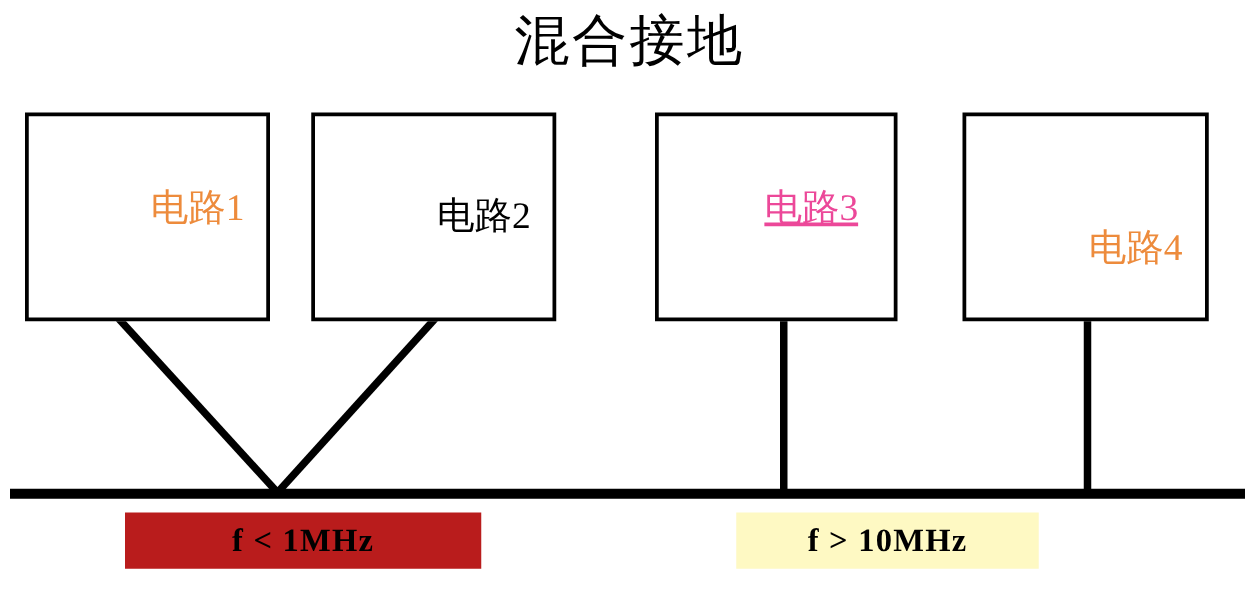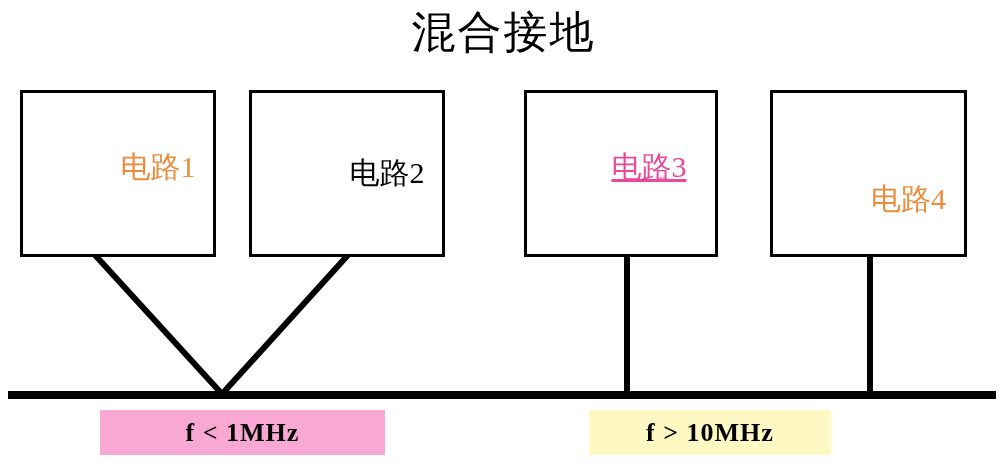--- a/index.html
+++ b/index.html
@@ -99,21 +99,21 @@
       <div class="circuit-box" style="left: 20px; top: 90px; width: 196px; height: 167px; border-color: rgb(0, 0, 0); background: rgb(255, 255, 255);"></div>
       <div class="circuit-label" style="left: 20px; top: 149.5px; width: 196px; color: rgb(237, 139, 60);">电路1</div>
       <div class="circuit-box" style="left: 249px; top: 90px; width: 196px; height: 167px; border-color: rgb(0, 0, 0); background: rgb(255, 255, 255);"></div>
       <div class="circuit-label" style="left: 249px; top: 156px; width: 196px; color: #000000;">电路2</div>
       <div class="circuit-box" style="left: 524px; top: 90px; width: 194px; height: 167px; border-color: rgb(0, 0, 0); background: rgb(255, 255, 255);"></div>
       <div class="circuit-label" style="left: 512px; top: 149.5px; width: 194px; color: #ec4899; text-decoration: underline;">电路3</div>
       <div class="circuit-box" style="left: 770px; top: 90px; width: 197px; height: 167px; border-color: rgb(0, 0, 0); background: rgb(255, 255, 255);"></div>
       <div class="circuit-label" style="left: 770px; top: 149.5px; width: 197px; color: rgb(237, 139, 60); margin-top: 32px;">电路4</div>
     </div>
   <div id="bars-layer">
-      <div class="freq-bar" style="left: 100px; top: 410px; width: 285px; height: 45px; background: #f9a8d4;">
+      <div class="freq-bar" style="left: 100px; top: 410px; width: 285px; height: 45px; background: #b91c1c;">
         <span class="freq-label" style="color: rgb(0, 0, 0);">f &lt; 1MHz</span>
       </div>
       <div class="freq-bar" style="left: 589px; top: 410px; width: 242px; height: 45px; background: #fef9c3;">
         <span class="freq-label" style="color: rgb(0, 0, 0);">f &gt; 10MHz</span>
       </div>
     </div>
 
 
 </div>
 

